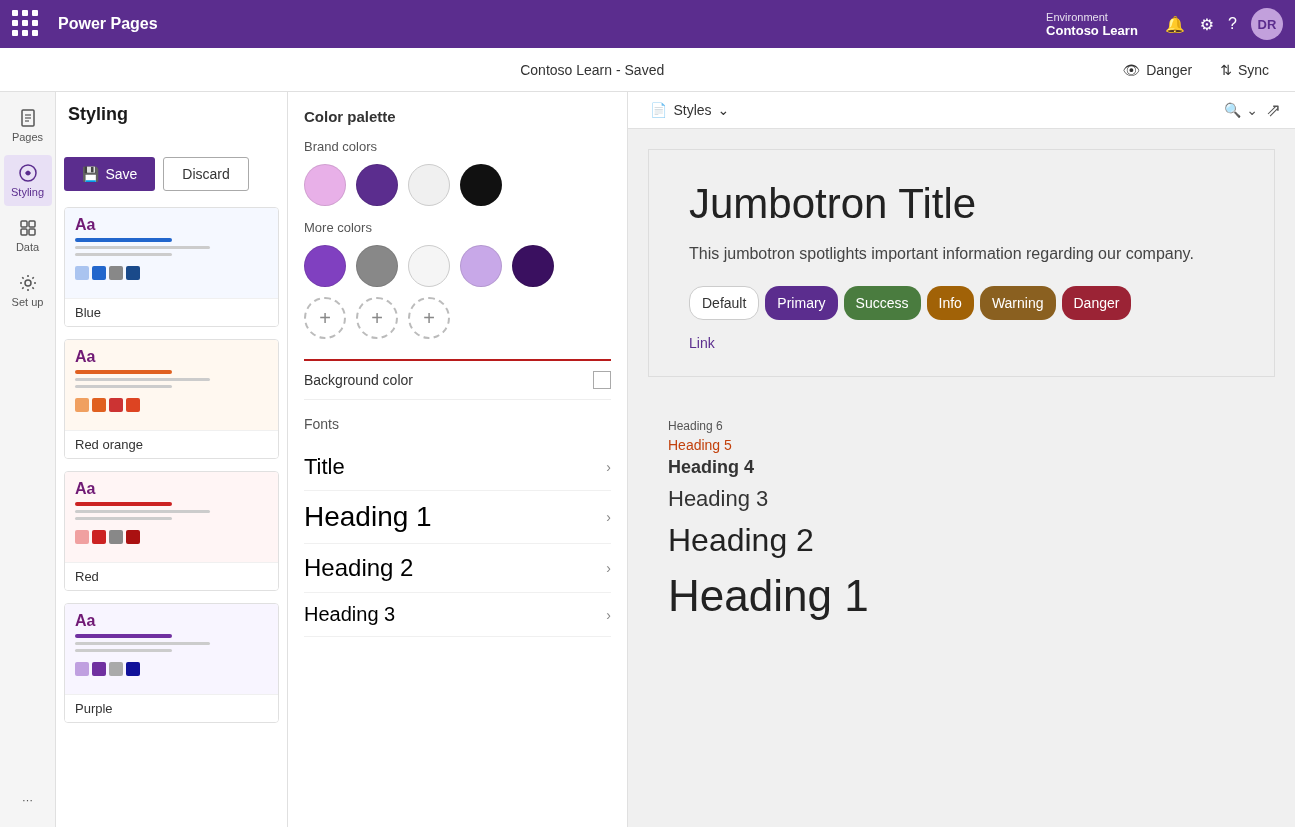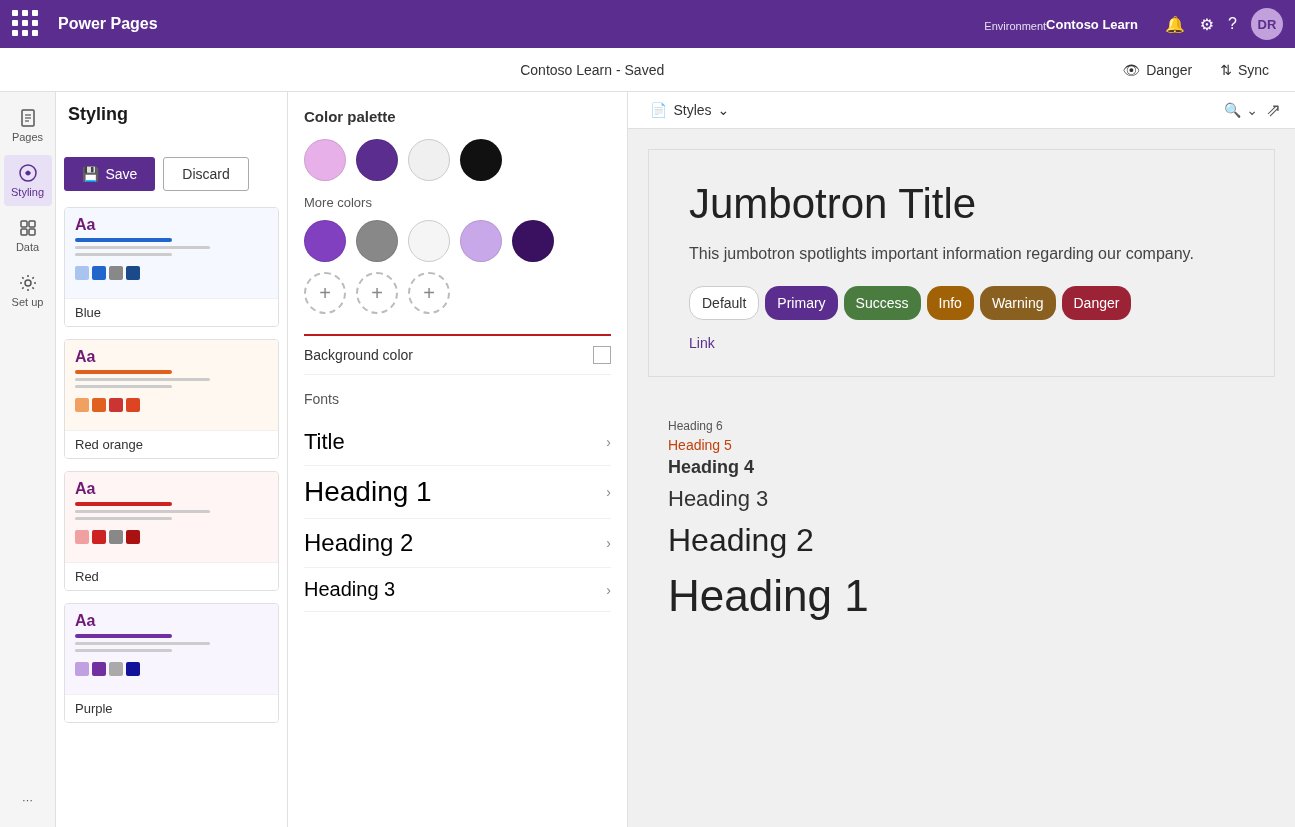--- a/index.html
+++ b/index.html
@@ -13,21 +13,21 @@
       display: flex;
       align-items: center;
       padding: 0 12px;
       gap: 12px;
       flex-shrink: 0;
     }
     .top-nav-grid { display: grid; grid-template-columns: repeat(3,8px); grid-template-rows: repeat(3,8px); gap: 2px; cursor: pointer; }
     .top-nav-grid span { background: white; border-radius: 1px; width: 6px; height: 6px; display: block; }
     .top-nav-logo { font-size: 16px; font-weight: 600; color: white; margin-left: 6px; }
     .top-nav-spacer { flex: 1; }
-    .top-nav-env { display: flex; flex-direction: row; align-items: flex-end; font-size: 11px; color: rgba(255,255,255,0.85); }
+    .top-nav-env { display: flex; flex-direction: column; font-size: 11px; color: rgba(255,255,255,0.85); }
     .top-nav-env strong { font-size: 13px; color: white; }
     .top-nav-icons { display: flex; gap: 14px; align-items: center; margin-left: 16px; }
     .top-nav-icon { color: white; font-size: 16px; cursor: pointer; }
     .top-nav-avatar { width: 32px; height: 32px; border-radius: 50%; background: #c2a0dc; color: #5b2d8e; display: flex; align-items: center; justify-content: center; font-weight: 700; font-size: 13px; cursor: pointer; }
 
     
     .secondary-bar {
       background: white;
       border-bottom: 1px solid #e0e0e0;
       height: 44px;
@@ -363,20 +363,21 @@
         <div style="position:absolute; margin-top:-30px; right:10px;">
         </div>
       </div>
     </div>
   </div>
 
   <div class="styling-panel">
 
     <div class="color-palette-section">
       <div class="section-title">Color palette</div>
+      <div class="subsection-title">Brand colors</div>
       <div class="brand-colors">
         <div class="color-circle" style="background:#e8b0e8;"></div>
         <div class="color-circle" style="background:#5b2d8e;"></div>
         <div class="color-circle" style="background:#f0f0f0; border: 1px solid #ccc;"></div>
         <div class="color-circle" style="background:#111111;"></div>
       </div>
       <div class="subsection-title">More colors</div>
       <div class="more-colors">
         <div class="color-circle" style="background:#8040c0;"></div>
         <div class="color-circle" style="background:#888888;"></div>

